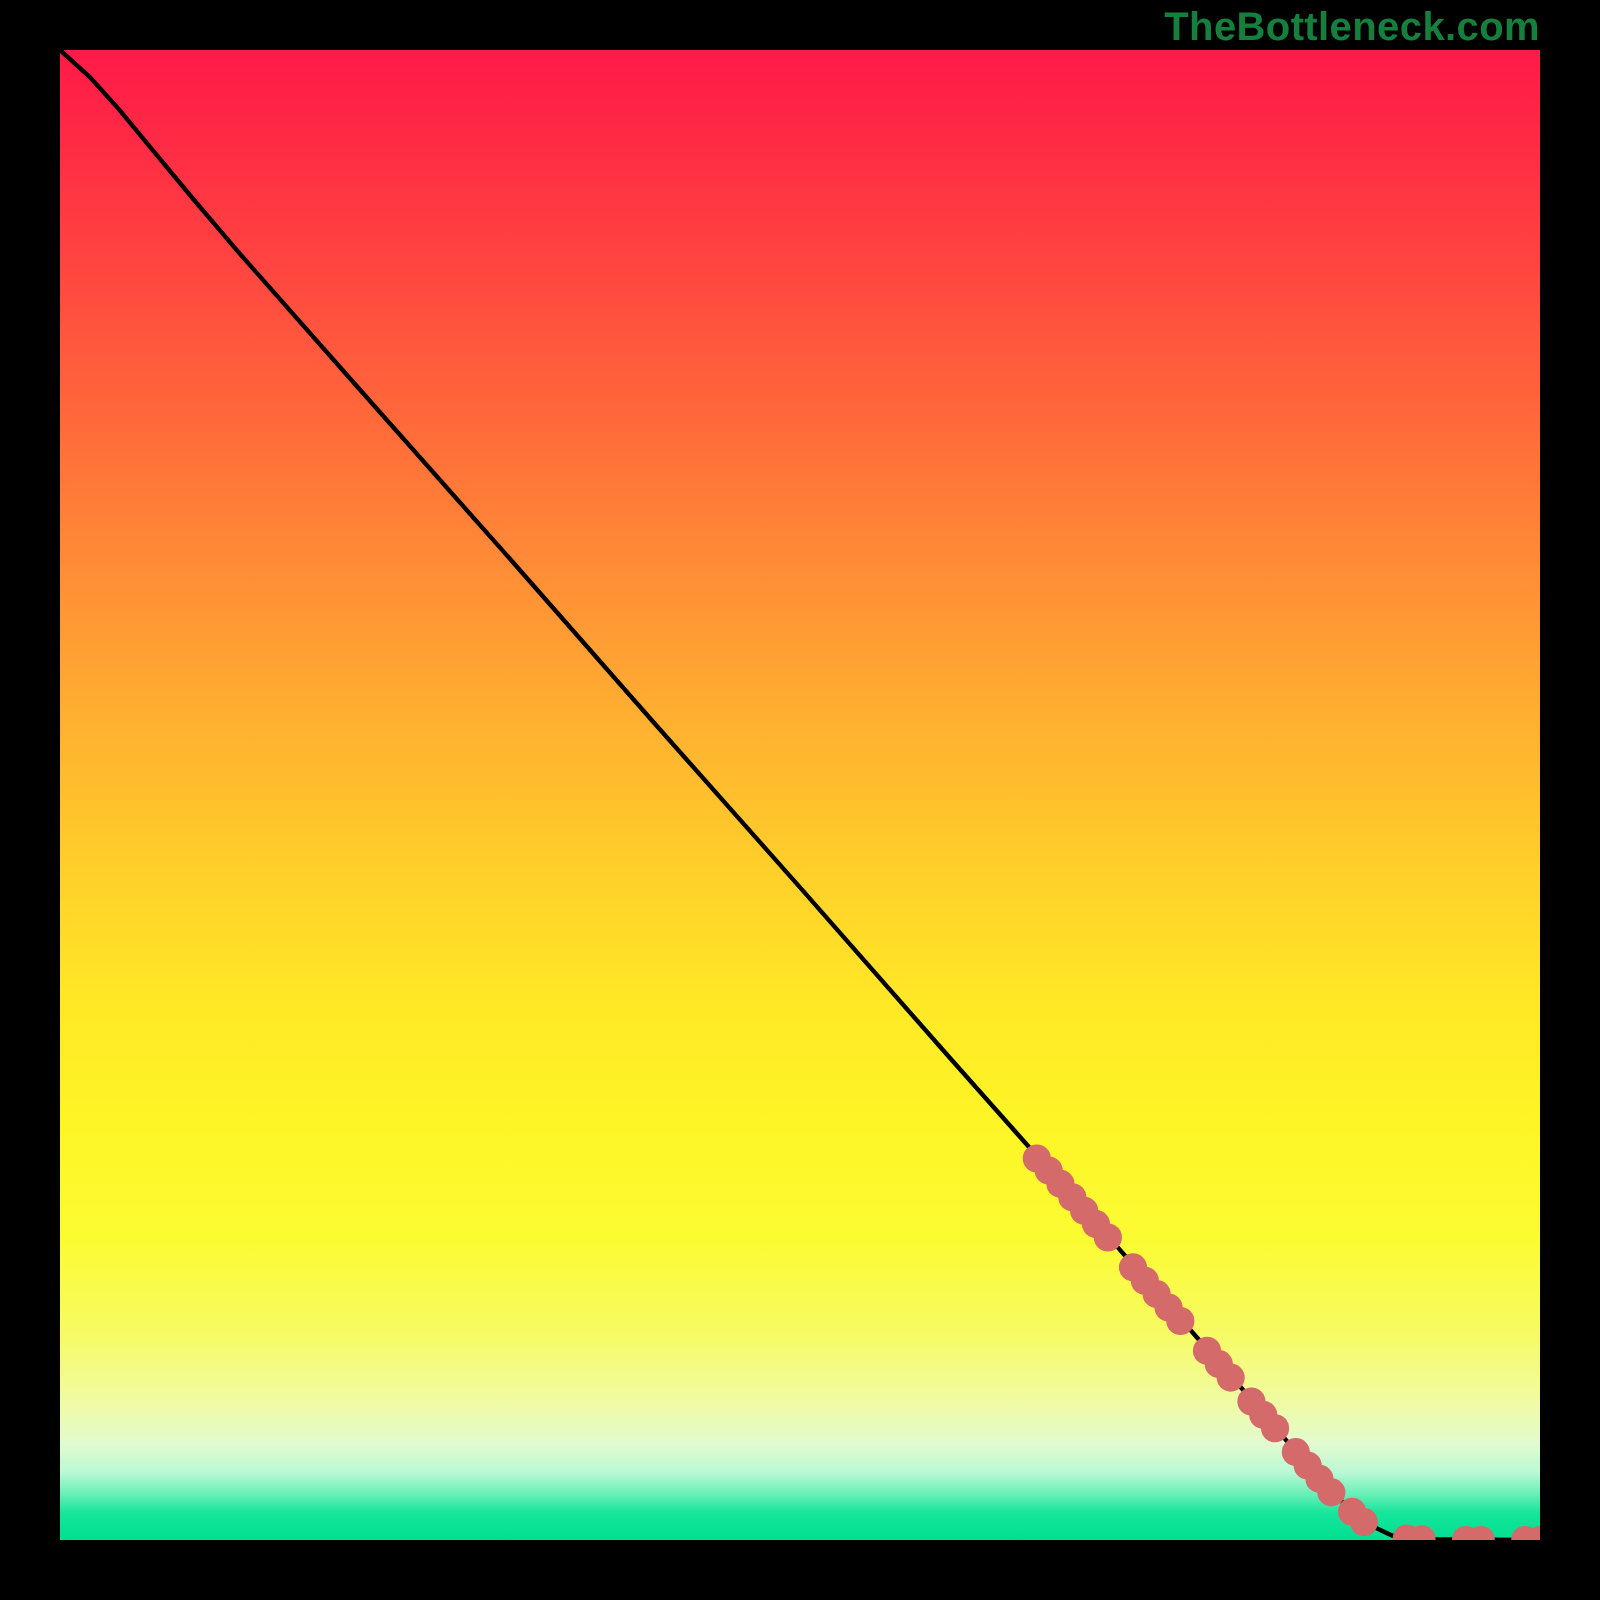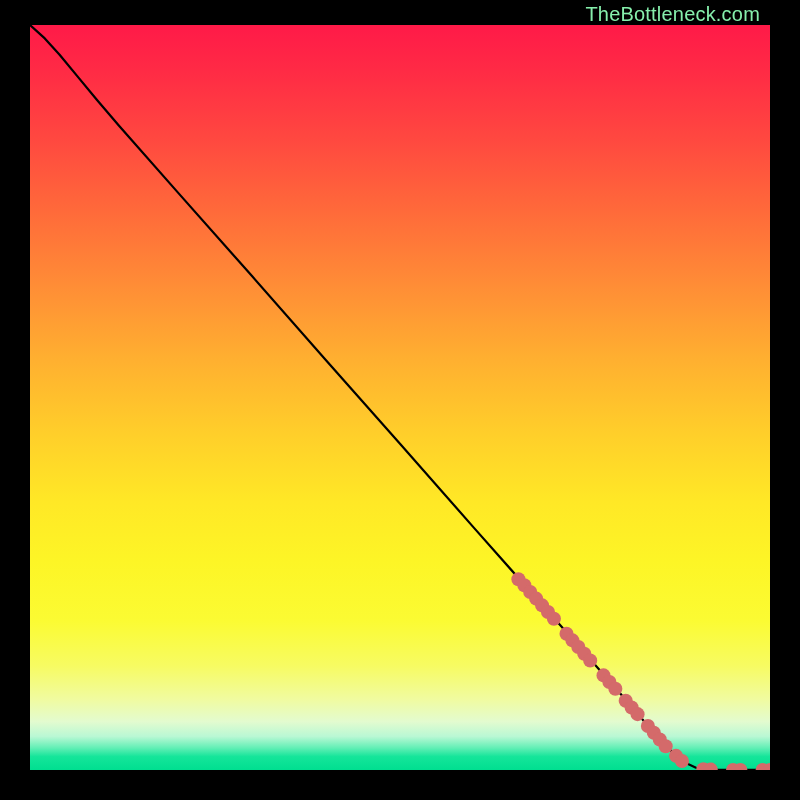--- a/index.html
+++ b/index.html
@@ -47,24 +47,24 @@
   svg.overlay {
     position: absolute;
     left: 0;
     top: 0;
     width: 740px;
     height: 745px;
   }
   .watermark {
     position: absolute;
     top: 3px;
-    right: 40px;
-    color: #86efac;
+    right: 30px;
+    color: #15803d;
     font-size: 20px;
-    font-weight: 400;
+    font-weight: 700;
     letter-spacing: 0.2px;
   }
 </style>
 </head>
 <body>
 
 <div class="stage">
   <div class="watermark">TheBottleneck.com</div>
   <div class="plot">
     <svg class="overlay" viewBox="0 0 740 745" preserveAspectRatio="none">

